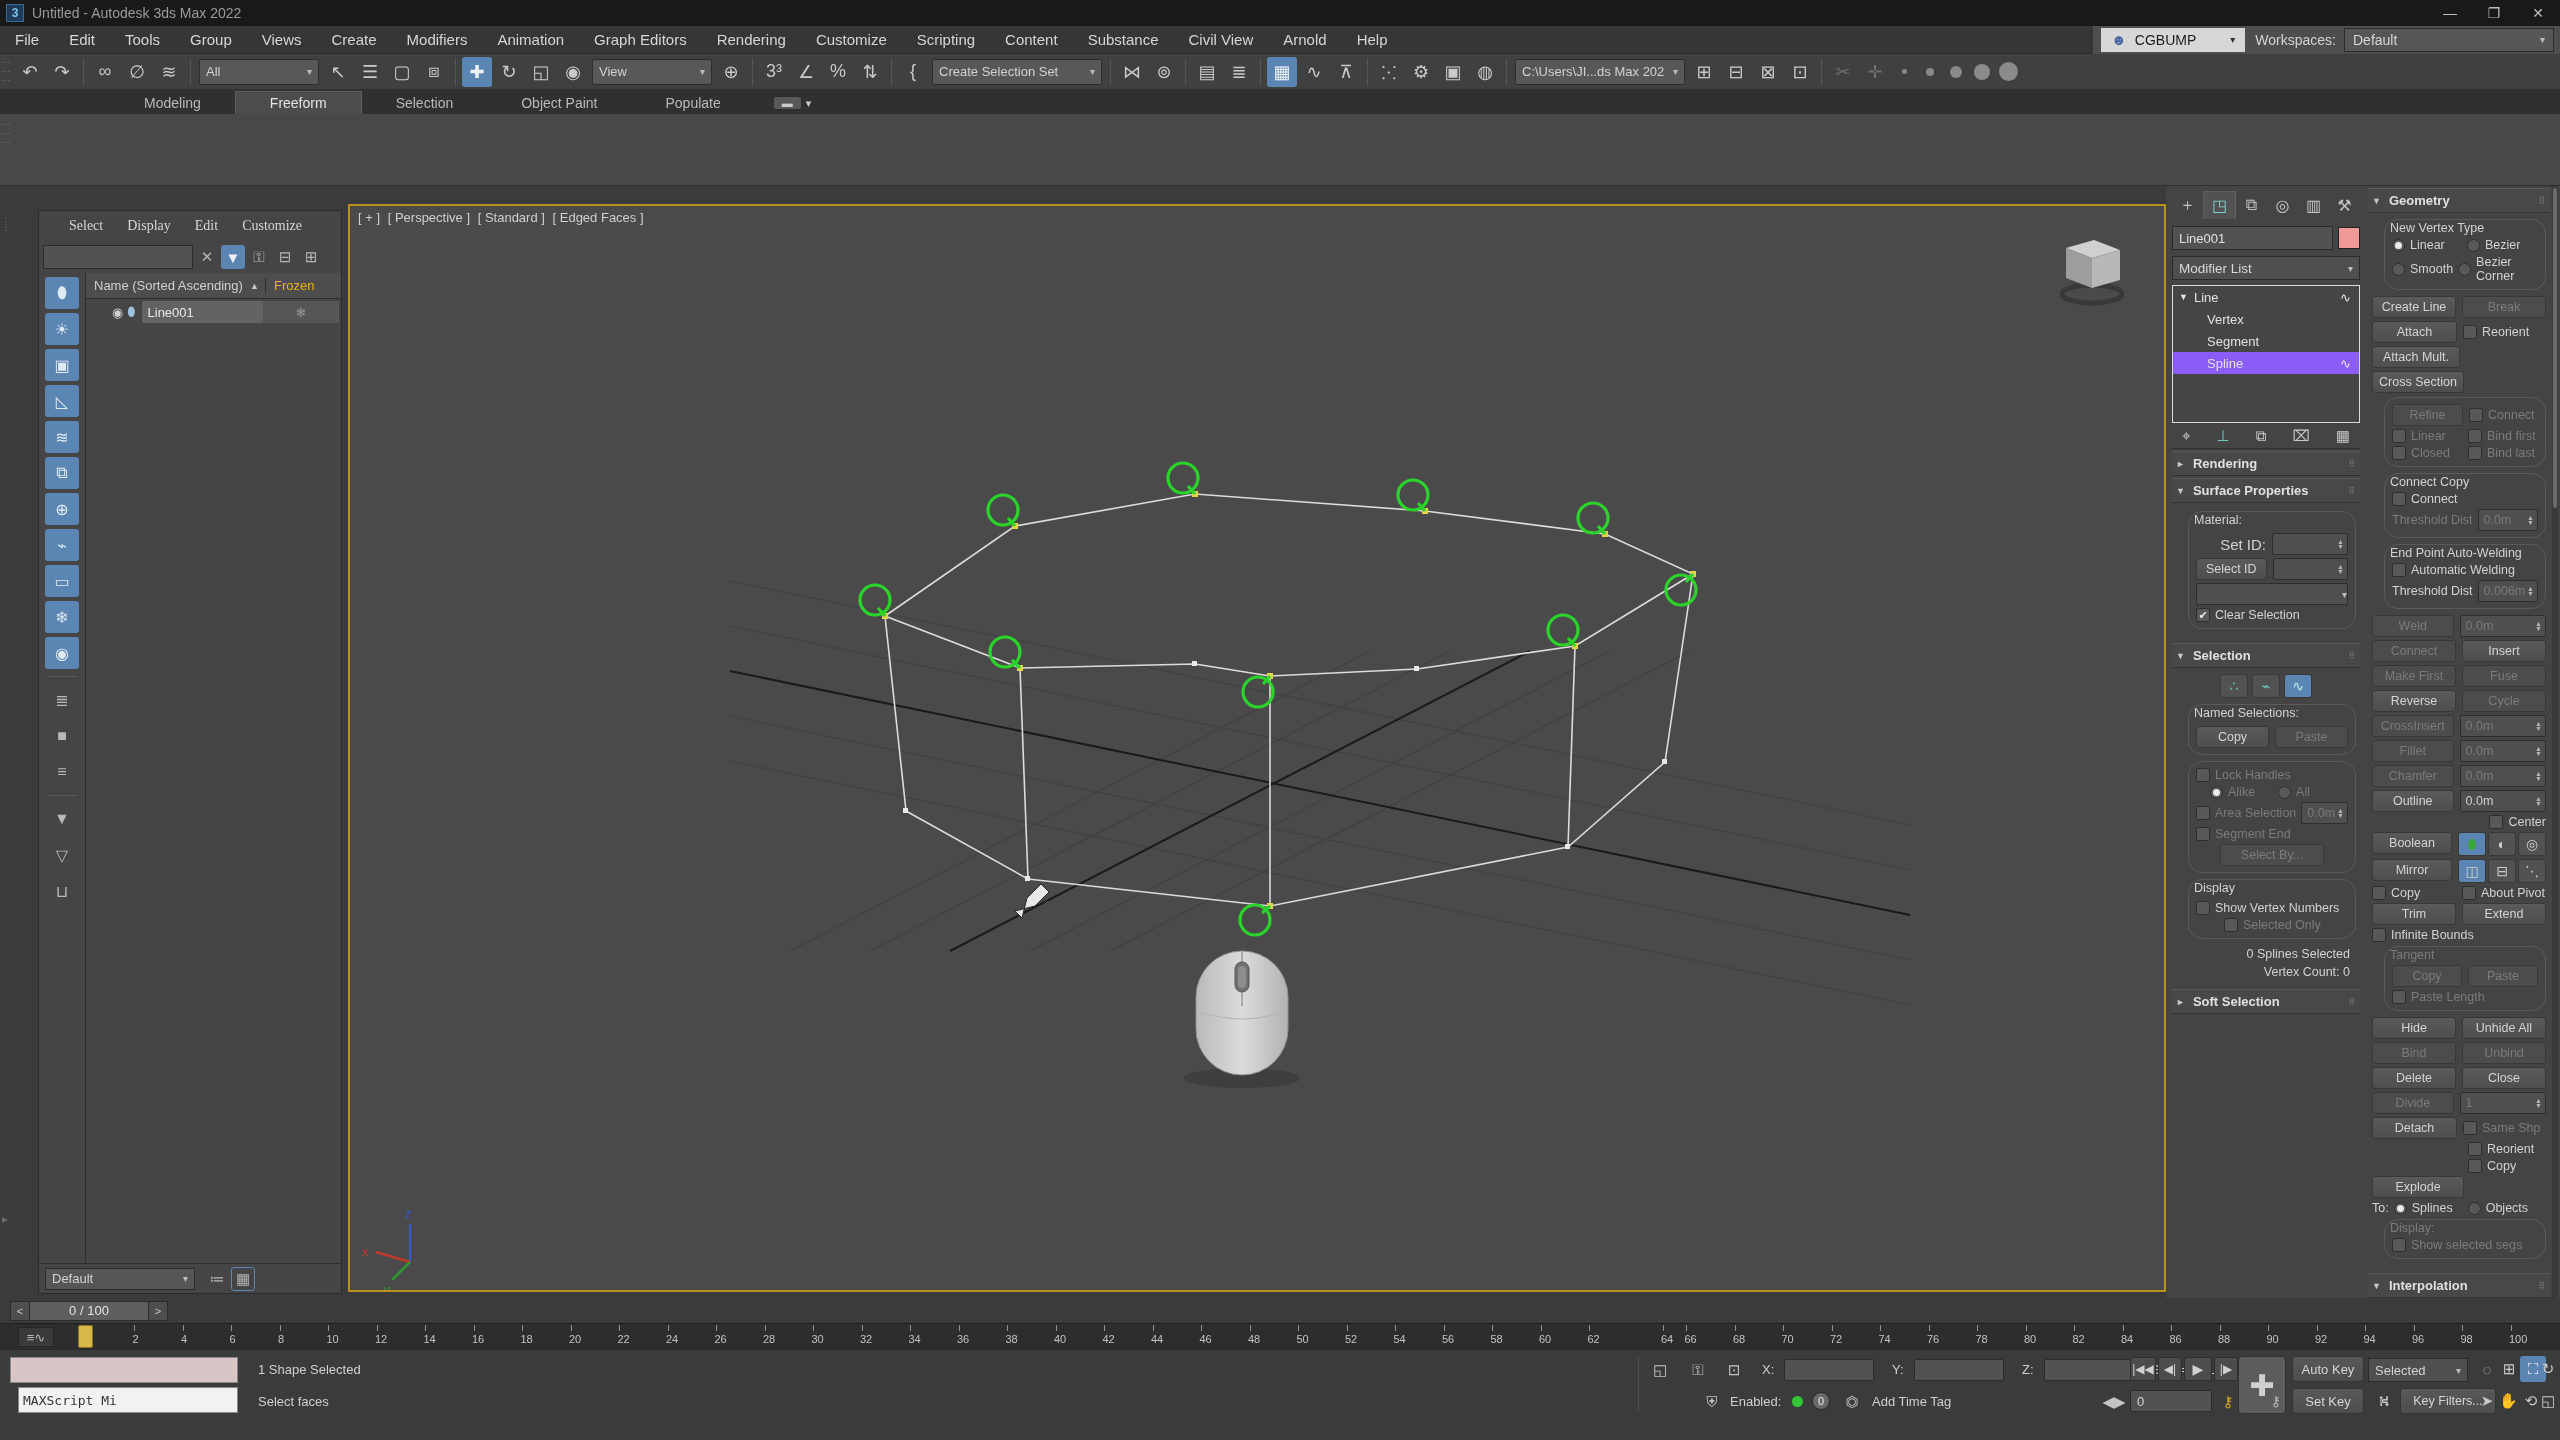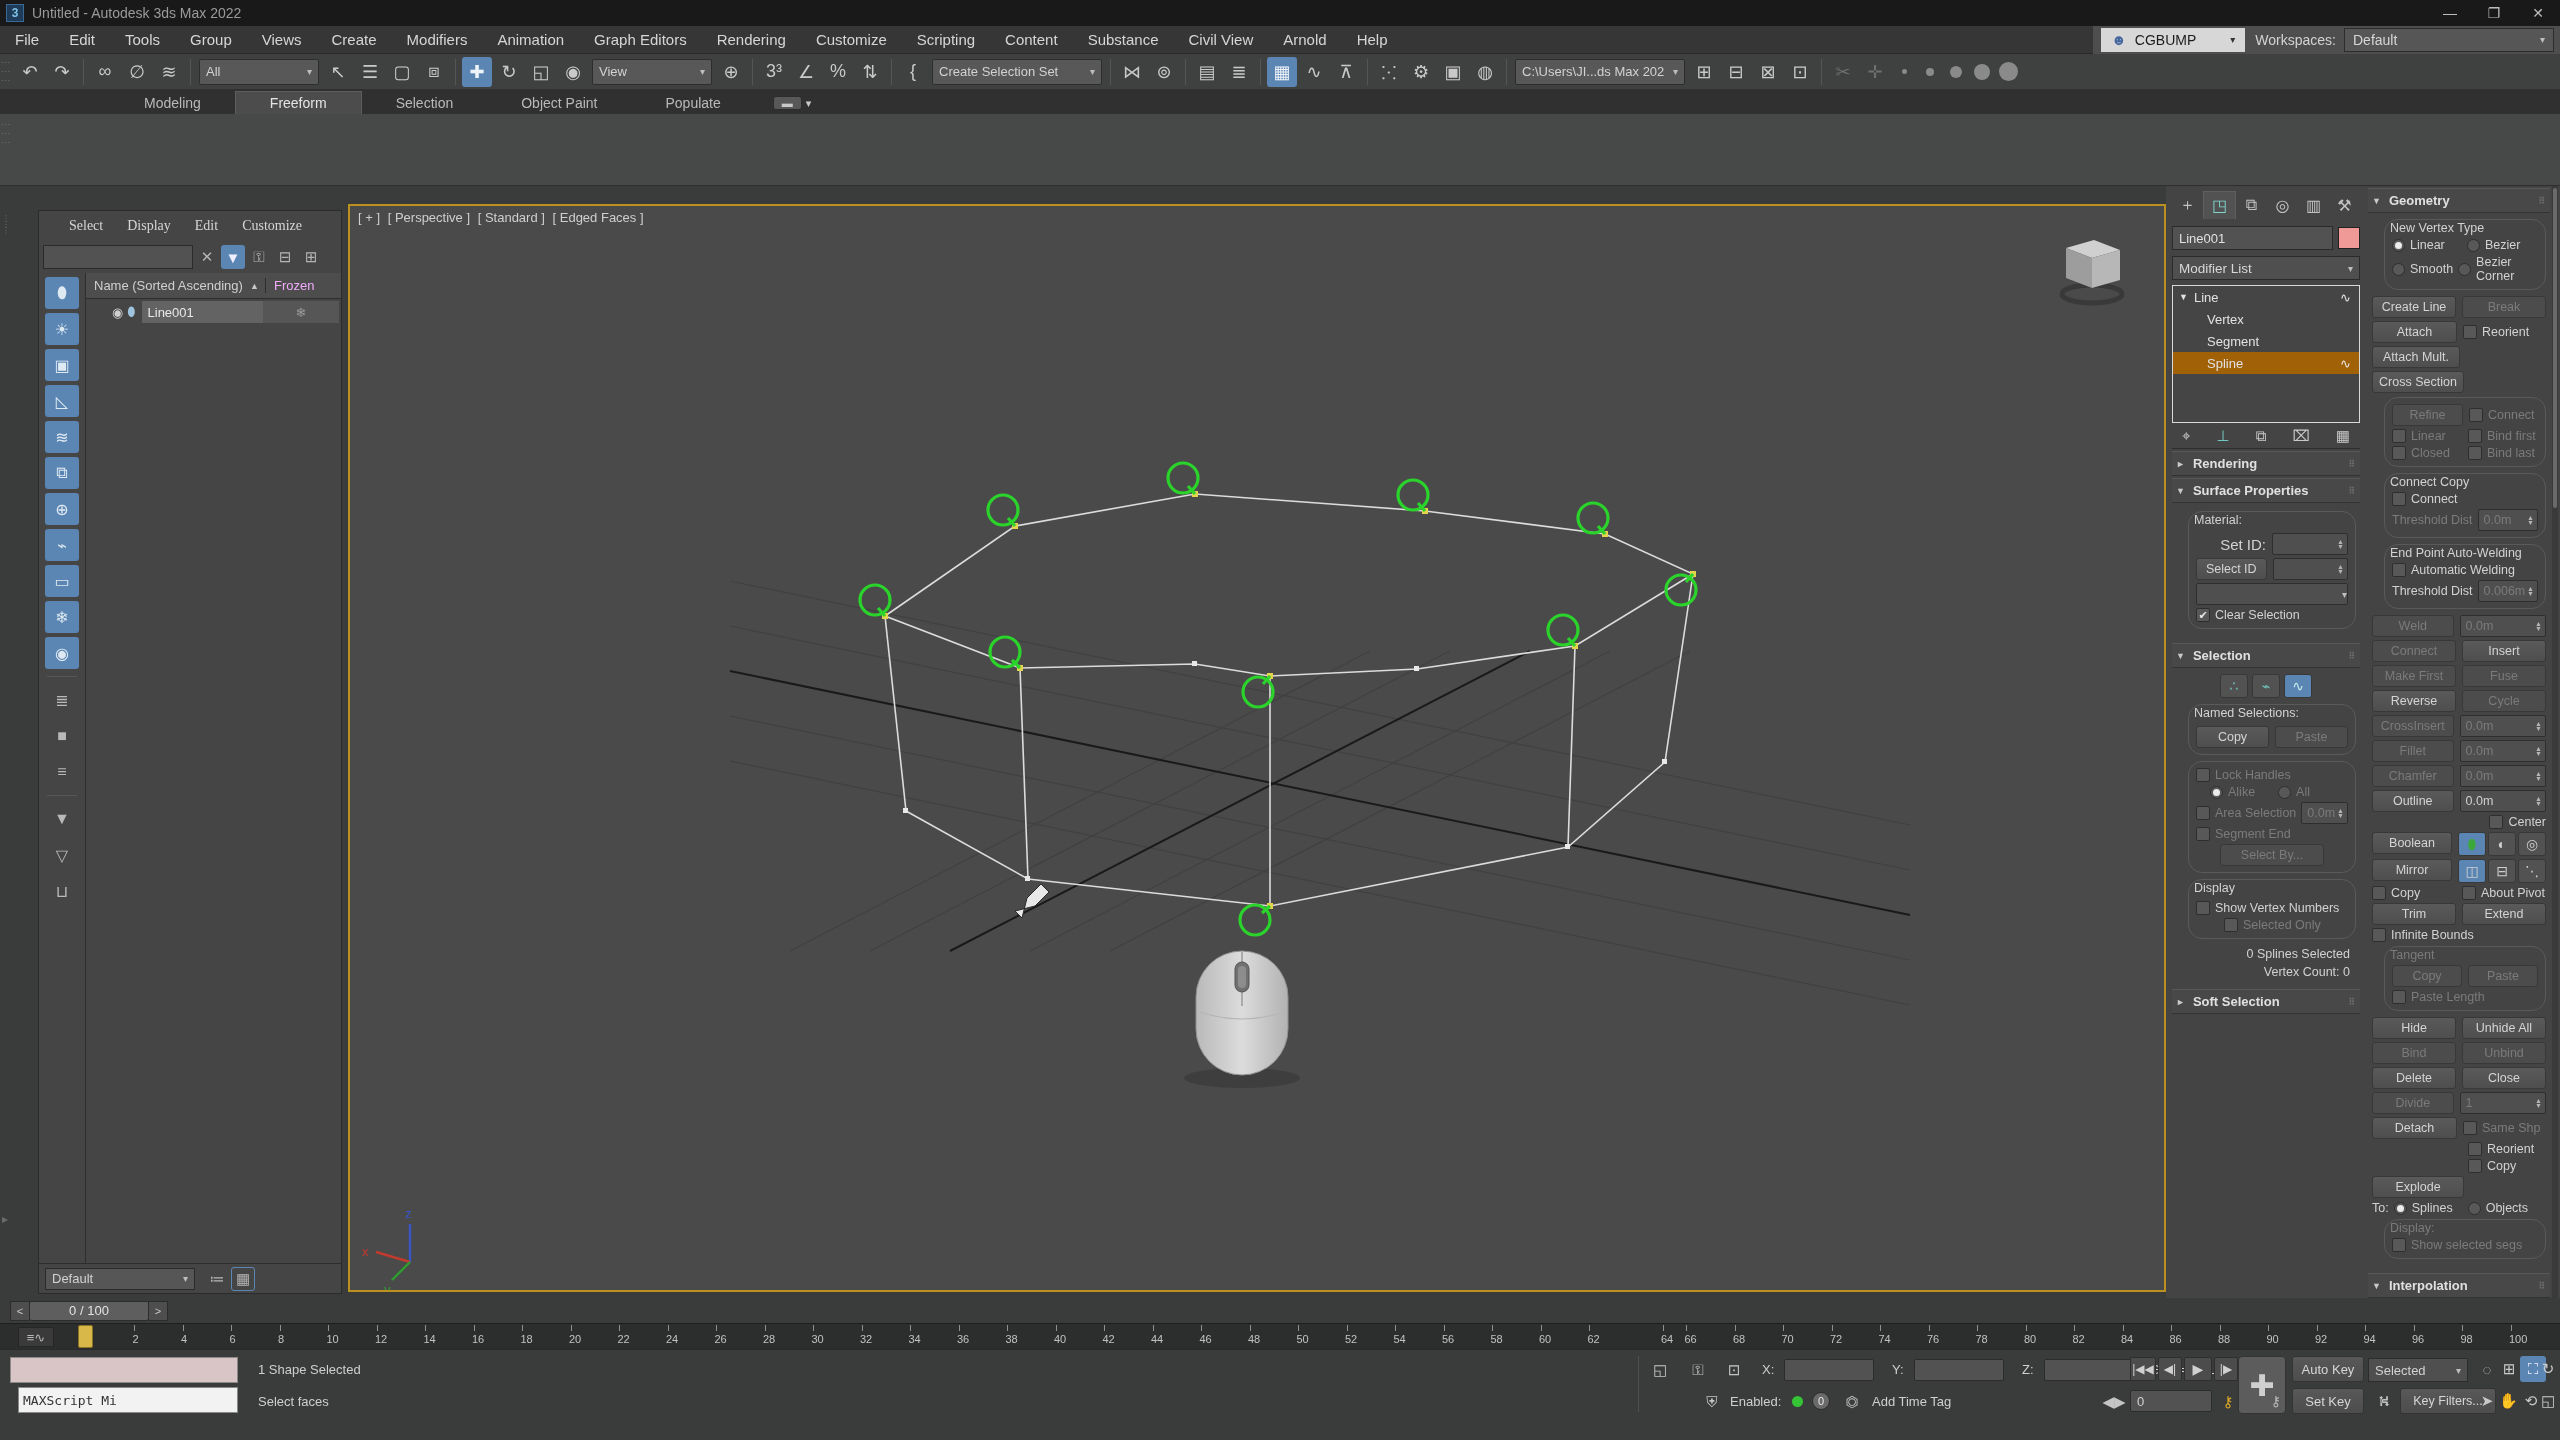--- a/index.html
+++ b/index.html
@@ -76,21 +76,21 @@
   #se-main { display:flex; flex:1; }
   #se-strip { width:46px; display:flex; flex-direction:column; align-items:center; padding-top:2px; }
   .strip-icon { width:34px; height:32px; margin:2px 0; border-radius:3px; display:flex; align-items:center;
                 justify-content:center; font-size:16px; color:#dfe9f2; background:#5b86b4; }
   .strip-icon.plain { background:transparent; color:#b9b9b9; }
   .strip-sep { width:30px; height:1px; background:#2c2c2c; border-bottom:1px solid #575757; margin:5px 0; }
   #se-list { flex:1; display:flex; flex-direction:column; border-left:1px solid #2e2e2e; }
   #se-header { display:flex; height:26px; background:#4d4d4d; border-bottom:1px solid #2e2e2e; align-items:center; }
   #se-col-name { flex:1; padding-left:8px; font-size:13px; color:#d0d0d0; display:flex; align-items:center; }
   #se-col-name .sort { margin-left:auto; margin-right:6px; font-size:9px; color:#c9c9c9; }
-  #se-col-frozen { width:76px; border-left:1px solid #2e2e2e; padding-left:8px; font-size:13px; color:#f0abfc; }
+  #se-col-frozen { width:76px; border-left:1px solid #2e2e2e; padding-left:8px; font-size:13px; color:#eab308; }
   #se-row { display:flex; height:26px; align-items:center; }
   #se-row .eye { margin-left:26px; font-size:13px; color:#cfcfcf; }
   #se-row .geo { margin-left:4px; font-size:13px; color:#9fc2dd; }
   #se-row-name { flex:1; margin-left:6px; height:22px; background:#636363; color:#e8e8e8; font-size:13px;
                  display:flex; align-items:center; padding-left:6px; }
   #se-row-frozen { width:76px; display:flex; justify-content:center; color:#9a9a9a; font-size:13px;
                    background:#565656; height:22px; align-items:center; margin-right:2px; }
   #se-bottom { height:30px; display:flex; align-items:center; padding:0 6px; border-top:1px solid #2e2e2e; }
   #se-layout-select { width:150px; height:22px; background:#565656; border:1px solid #2b2b2b; display:flex;
                       align-items:center; padding:0 6px; font-size:13px; color:#d2d2d2; }
@@ -115,21 +115,21 @@
   #cp-namerow { display:flex; align-items:center; margin-bottom:6px; }
   #cp-name { flex:1; height:24px; background:#525252; border:1px solid #2b2b2b; color:#e0e0e0;
              display:flex; align-items:center; padding-left:6px; font-size:13px; }
   #cp-swatch { width:22px; height:22px; background:#ef9a97; border:1px solid #222; margin-left:5px; }
   #cp-modlist { height:24px; background:#4f4f4f; border:1px solid #2b2b2b; display:flex; align-items:center;
                 padding:0 6px; font-size:13.5px; color:#d8d8d8; margin-bottom:5px; }
   #cp-stack { height:138px; background:#454545; border:1px solid #d9d9d9; font-size:13px; }
   .stack-row { display:flex; align-items:center; height:22px; padding-left:6px; color:#e2e2e2; }
   .stack-row .tri { font-size:9px; margin-right:6px; }
   .stack-row.child { padding-left:34px; }
-  .stack-row.selected { background:#a16207; }
+  .stack-row.selected { background:#8b5cf6; }
   .stack-row .mod-ico { margin-left:auto; margin-right:8px; color:#e8e8e8; font-size:13px; }
   #cp-stacktools { display:flex; height:26px; align-items:center; justify-content:space-between;
                    padding:0 10px; border-bottom:1px solid #2e2e2e; margin-bottom:2px; }
   .stk-ico { color:#c9c9c9; font-size:15px; }
   .stk-ico.teal { color:#6fc7c0; }
 
   .rollout-header { display:flex; align-items:center; height:25px; background:#484848;
                     border-top:1px solid #585858; border-bottom:1px solid #333; font-weight:bold;
                     font-size:13px; color:#e0e0e0; padding:0 4px; margin-top:2px; }
   .rollout-header .tri { font-size:9px; margin-right:8px; color:#c9c9c9; }

